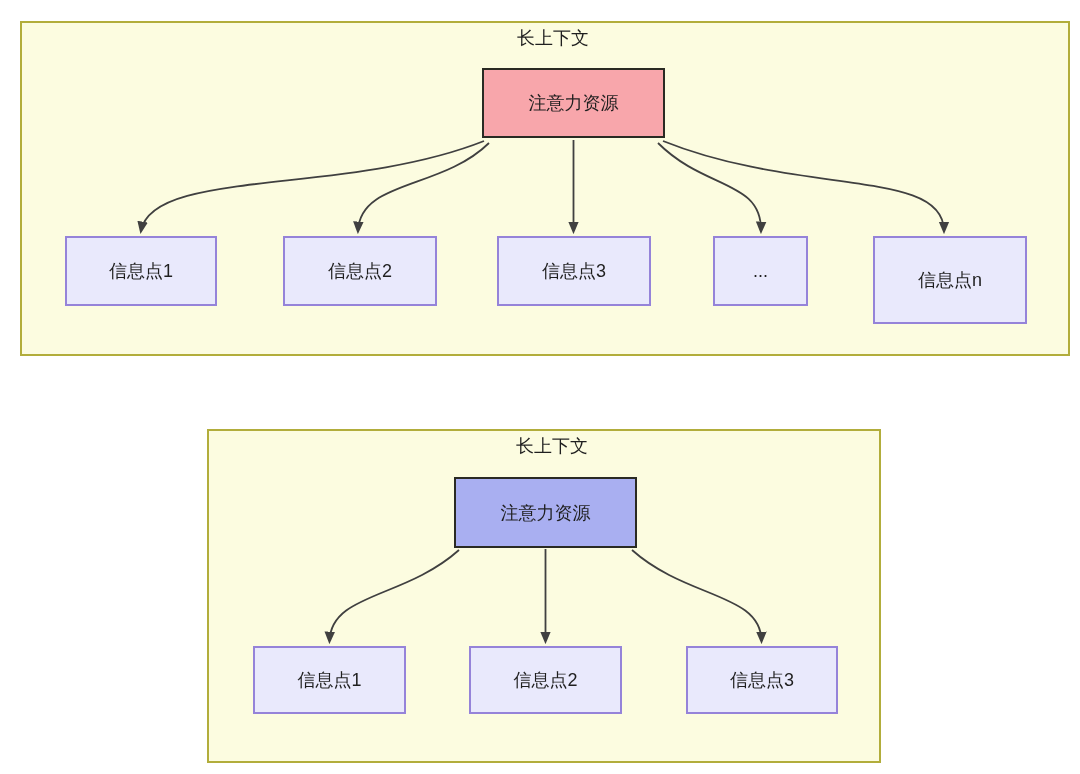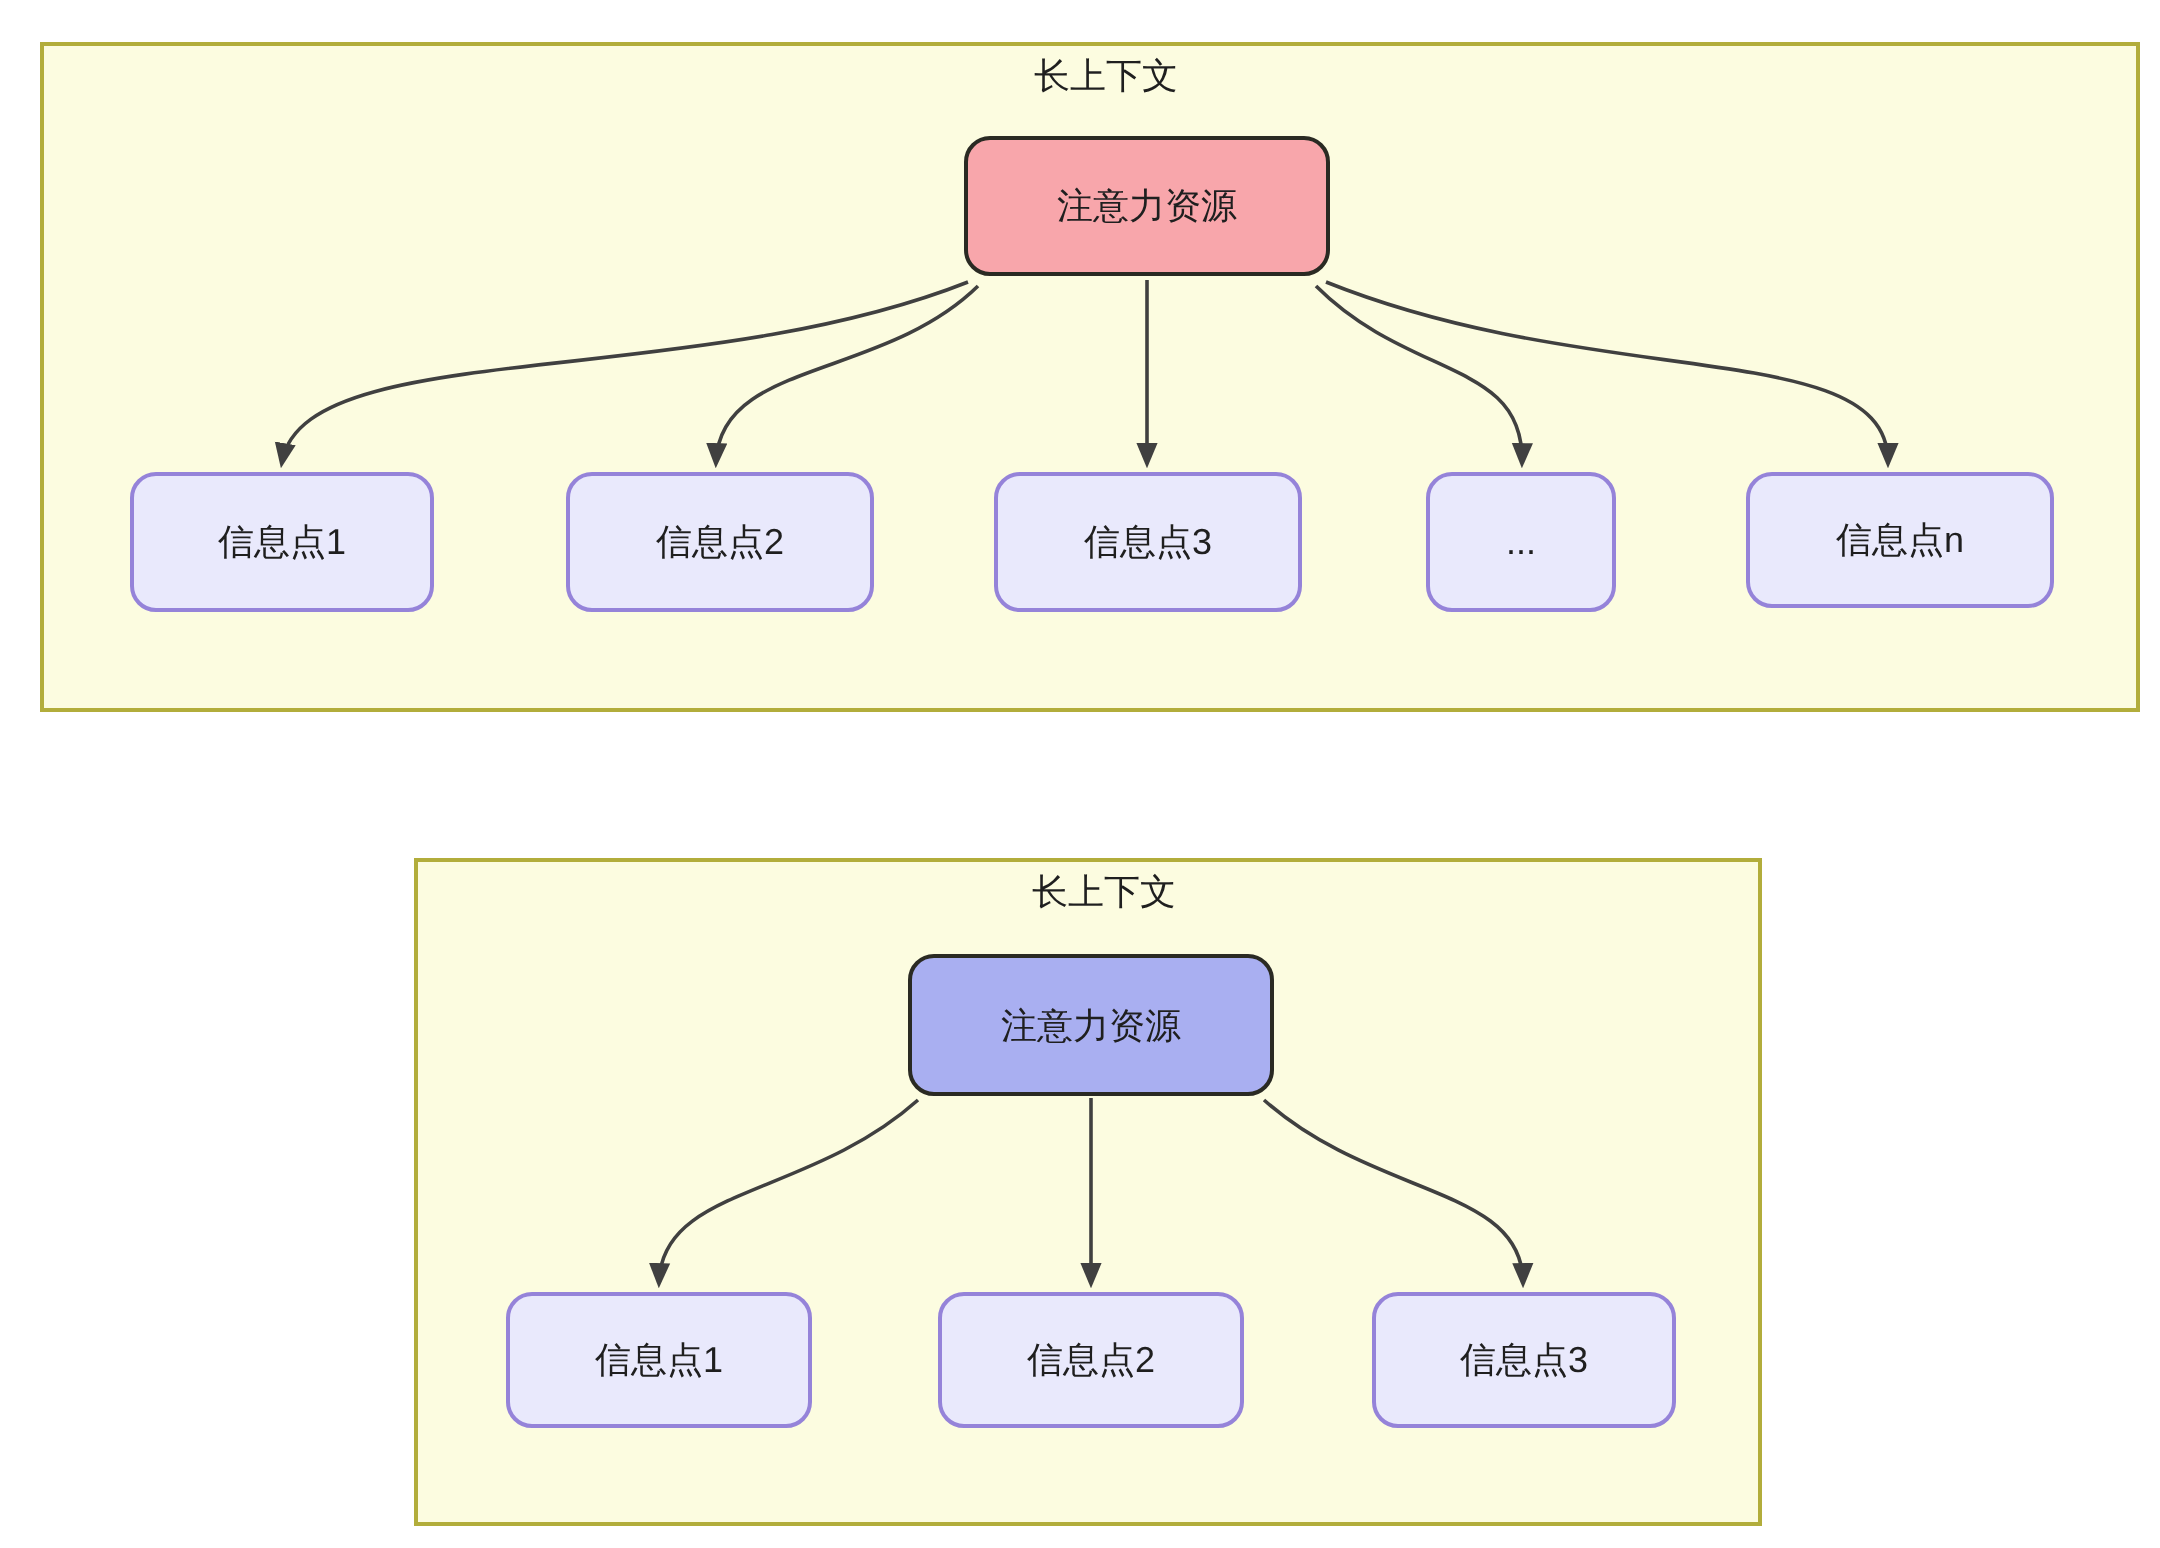--- a/index.html
+++ b/index.html
@@ -17,21 +17,20 @@
   .panel-title {
     position:absolute; left:16px; right:0; top:4px;
     text-align:center; font-size:18px; line-height:22px;
     color:var(--text-color,#1f1f1f);
   }
   .node {
     position:absolute; box-sizing:border-box;
     display:flex; align-items:center; justify-content:center;
     font-size:18px; line-height:22px; text-align:center;
     color:var(--text-color,#1f1f1f);
-    border-radius:13px;
   }
   .source { border:2.5px solid var(--source-border,#2a2a23); }
   .source.long  { background:var(--long-source-fill,#f8a6ab); }
   .source.short { background:var(--short-source-fill,#a9aff1); }
   .target {
     background:var(--target-fill,#e9e9fc);
     border:2px solid var(--target-border,#9583d9);
   }
   #edges { position:absolute; left:0; top:0; pointer-events:none; }
   #edges path.edge {
@@ -69,21 +68,21 @@
     <path class="edge" d="M 545.5 549 L 545.5 641" marker-end="url(#arrow)"></path>
     <path class="edge" d="M 632 550 C 687 599, 761 593, 761.5 641" marker-end="url(#arrow)"></path>
   </svg>
 
   <div class="node source long" style="left:482px; top:68px; width:183px; height:70px;">注意力资源</div>
 
   <div class="node target" style="left:65px; top:236px; width:152px; height:70px;">信息点1</div>
   <div class="node target" style="left:283px; top:236px; width:154px; height:70px;">信息点2</div>
   <div class="node target" style="left:497px; top:236px; width:154px; height:70px;">信息点3</div>
   <div class="node target" style="left:713px; top:236px; width:95px; height:70px;">...</div>
-  <div class="node target" style="left:873px; top:236px; width:154px; height:68px;">信息点n</div>
+  <div class="node target" style="left:873px; top:236px; width:154px; height:88px;">信息点n</div>
 
   <div class="node source short" style="left:454px; top:477px; width:183px; height:71px;">注意力资源</div>
 
   <div class="node target" style="left:253px; top:646px; width:153px; height:68px;">信息点1</div>
   <div class="node target" style="left:469px; top:646px; width:153px; height:68px;">信息点2</div>
   <div class="node target" style="left:686px; top:646px; width:152px; height:68px;">信息点3</div>
 
 </div>
 
 </body></html>

